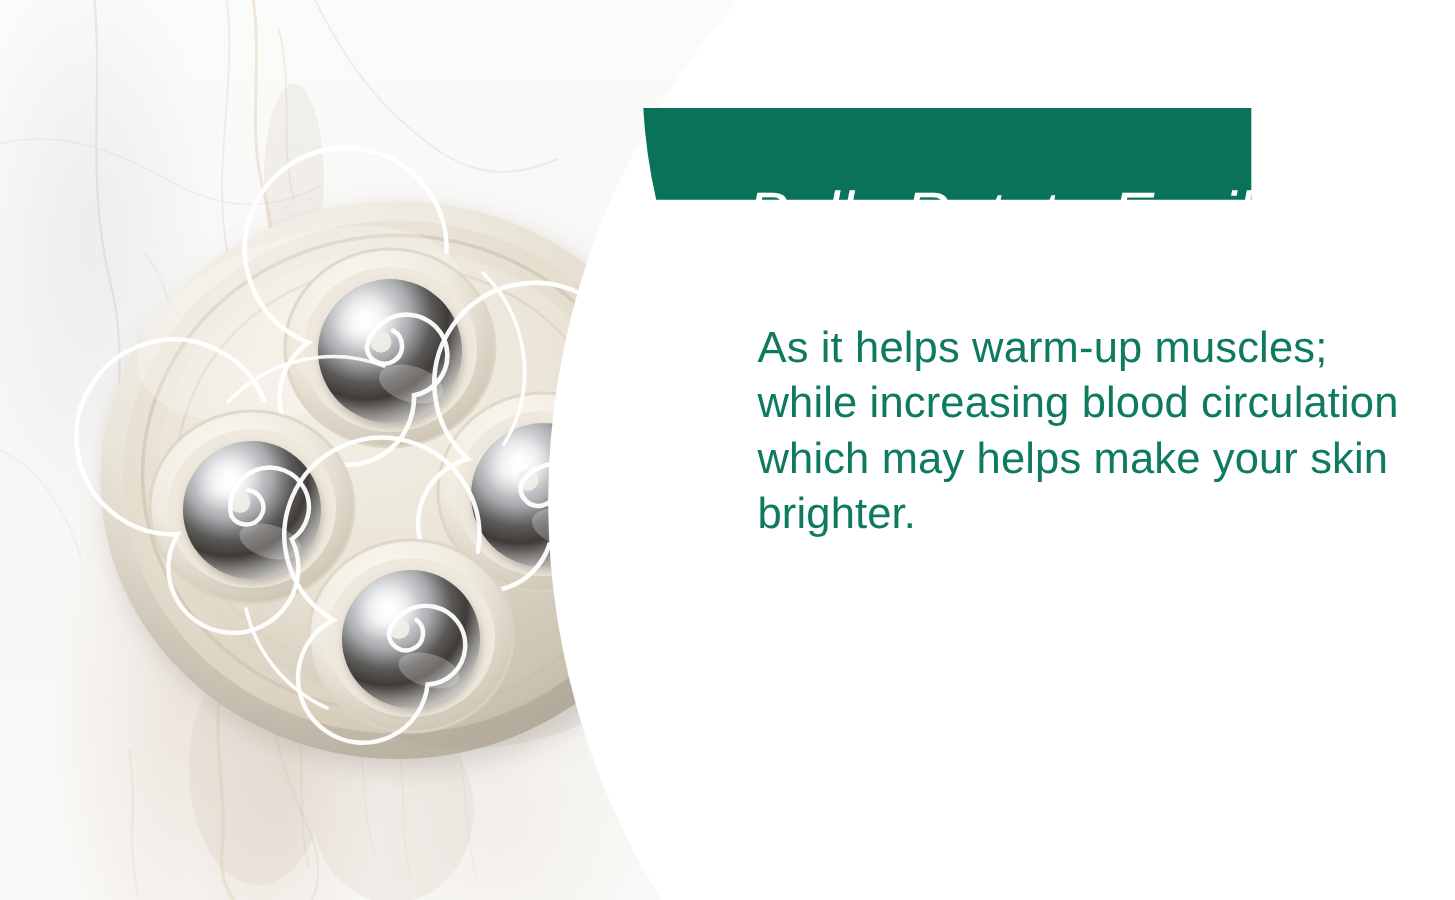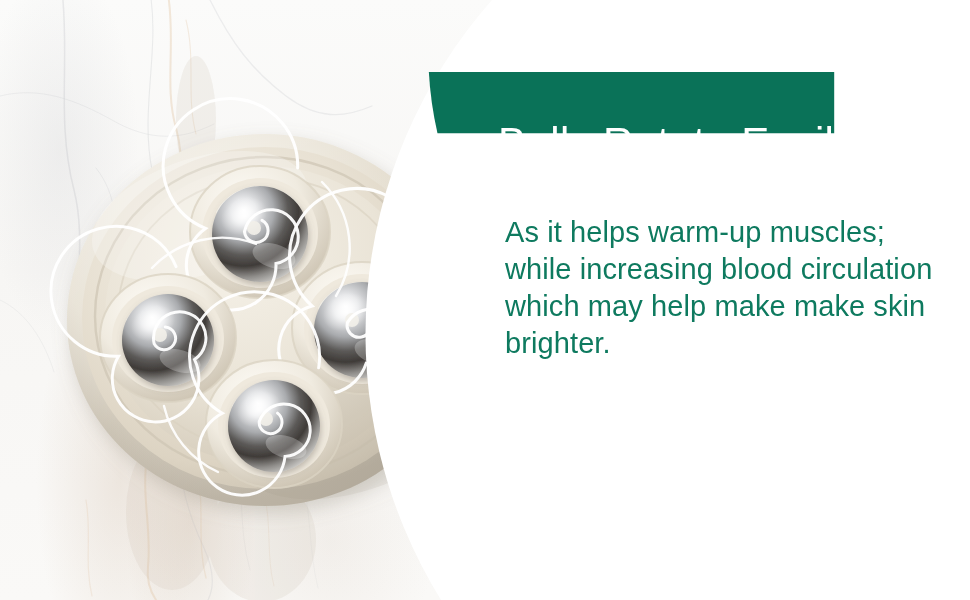--- a/index.html
+++ b/index.html
@@ -46,21 +46,21 @@
     left: 0; top: 0;
     width: 970px; height: 600px;
     pointer-events: none;
   }
   .white-panel svg { display: block; width: 100%; height: 100%; }
 
   
   .banner {
     position: absolute;
     left: 0; top: 0;
-    width: 970px; height: 432px;
+    width: 970px; height: 432px; font-style: italic;
   }
   .banner-shape { position: absolute; inset: 0; }
   .banner-shape svg { display: block; width: 100%; height: 100%; }
 
   .banner-title {
     position: absolute;
     left: 498px;
     top: 108px;
     width: 470px;
     height: 70px;
@@ -266,16 +266,16 @@
     <div class="banner-shape">
       <svg viewBox="0 0 970 600" xmlns="http://www.w3.org/2000/svg">
         <path d="M 970 100 L 970 185 L 419 185
                  A 505 505 0 0 1 407 100 Z" fill="#0a7258"></path>
       </svg>
     </div>
     <h1 class="banner-title">Balls Rotate Easily</h1>
   </div>
 
   <div class="copy">
-    <p class="para">As it helps warm-up muscles; while increasing blood circulation which may help make make skin brighter.</p>
+    <p class="para">As it helps warm-up muscles; while increasing blood circulation which may helps make your skin brighter.</p>
   </div>
 
 </div>
 
 </body></html>

